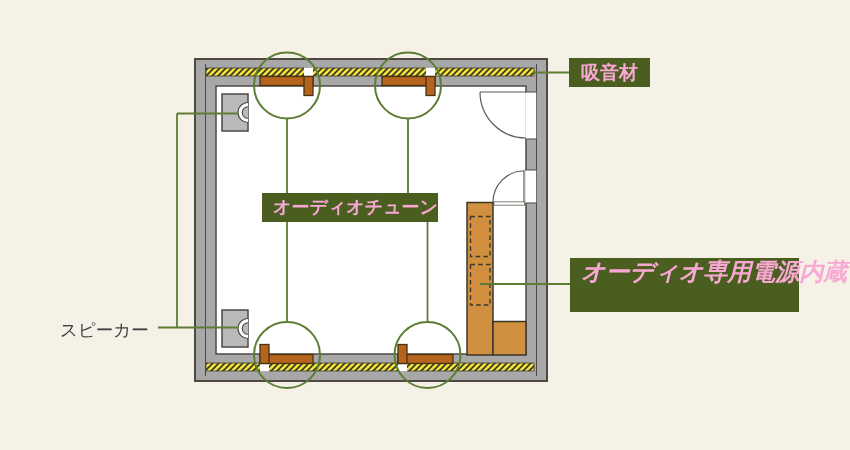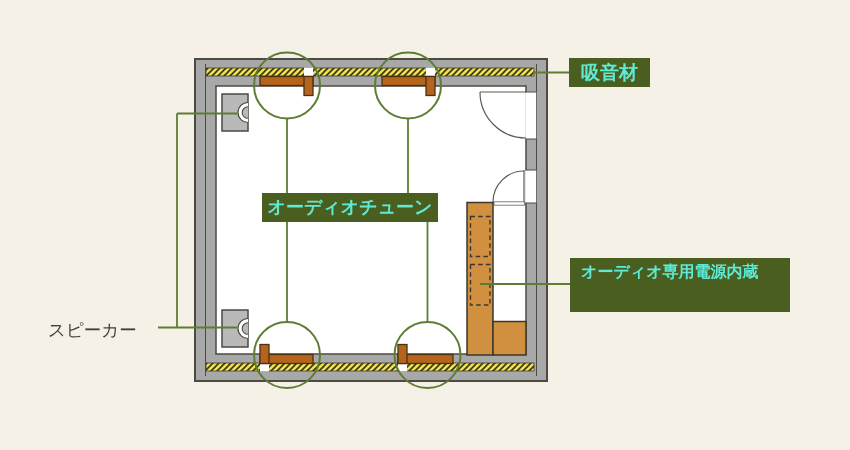--- a/index.html
+++ b/index.html
@@ -22,25 +22,25 @@
   .c-dash{fill:none;stroke:#3a372e;stroke-width:1.4;stroke-dasharray:4.5 3.2;}
   .c-spkbox{fill:var(--speaker-gray);stroke:var(--wall-outline);stroke-width:1.5;}
   .c-spkout{fill:#ffffff;stroke:var(--wall-outline);stroke-width:1.2;}
   .c-spkin{fill:var(--speaker-gray);stroke:var(--wall-outline);stroke-width:1.1;}
   .c-door{stroke:#5f5b52;stroke-width:1.2;fill:none;}
   .c-open{fill:#ffffff;stroke:none;}
   .c-tick{stroke:var(--wall-outline);stroke-width:1;}
   .c-sill{fill:#ffffff;stroke:#76726a;stroke-width:0.9;}
   .c-gline{stroke:var(--line-green);stroke-width:1.8;fill:none;}
   .c-gcirc{stroke:var(--line-green);stroke-width:2;fill:none;}
-  .tag{position:absolute;background:var(--label-green);color:#5eead4;font-weight:600;white-space:nowrap;}
+  .tag{position:absolute;background:var(--label-green);color:#f9a8d4;font-weight:600;white-space:nowrap;}
   #tag-absorber{left:569px;top:58px;height:29px;line-height:29px;padding:0 12px;font-size:19px;}
-  #tag-tune{left:262px;top:193px;width:176px;height:29px;line-height:29px;text-align:center;font-size:18px;}
-  #tag-rack{left:570px;top:258px;width:198px;height:53px;padding:1px 11px 0 11px;font-size:16px;line-height:26px;}
-  #label-speaker{position:absolute;left:48px;top:318px;font-size:17.5px;color:var(--text-dark);white-space:nowrap;}
+  #tag-tune{left:262px;top:193px;width:176px;height:29px;line-height:29px;text-align:right;font-size:18px;}
+  #tag-rack{left:570px;top:258px;width:198px;height:53px;padding:1px 20px 0 11px;font-size:24px;line-height:26px;font-style:italic;}
+  #label-speaker{position:absolute;left:60px;top:318px;font-size:17.5px;color:var(--text-dark);white-space:nowrap;}
 </style>
 </head>
 <body>
 
 <div id="stage">
 
   <svg width="850" height="450" viewBox="0 0 850 450">
     <defs>
       <pattern id="hatchpat" width="6" height="6" patternUnits="userSpaceOnUse">
         <path d="M0,6 L6,0 M-1.5,1.5 L1.5,-1.5 M4.5,7.5 L7.5,4.5" stroke="#35321f" stroke-width="1.6"></path>

